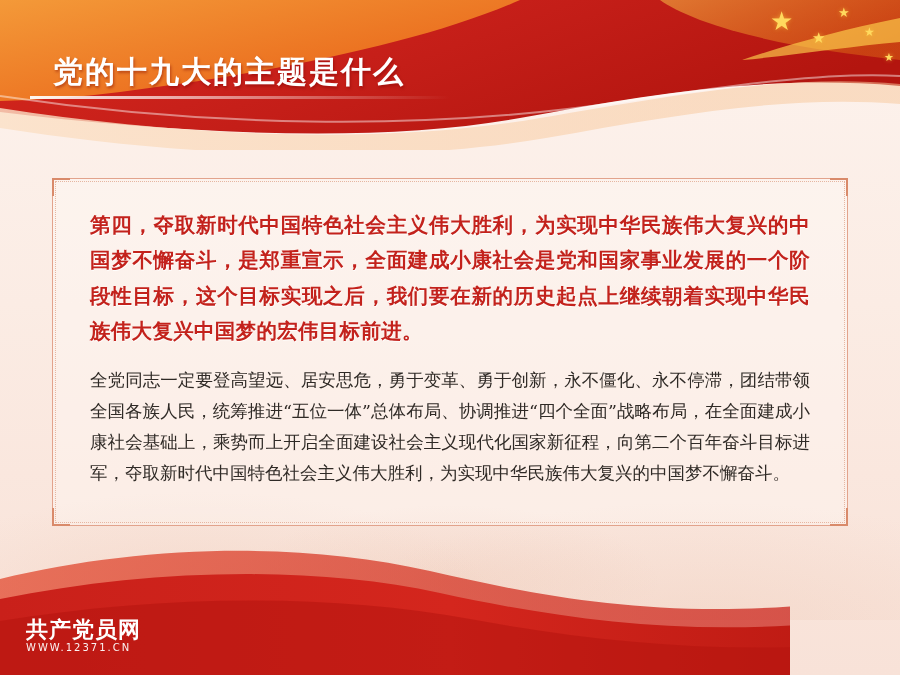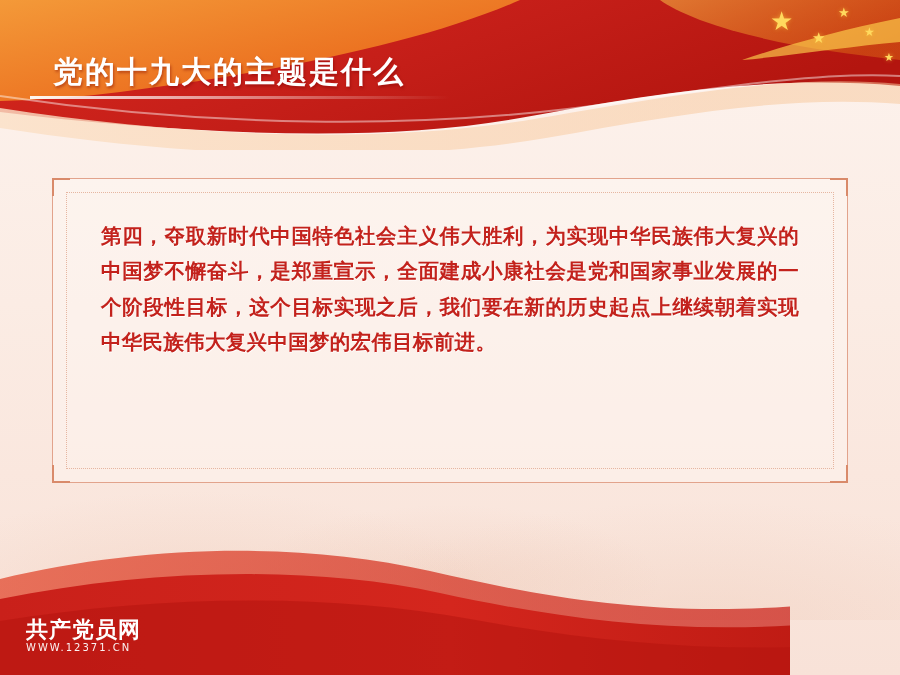--- a/index.html
+++ b/index.html
@@ -65,25 +65,25 @@
     height: 3px;
     background: linear-gradient(90deg, rgba(255,255,255,0.95), rgba(255,255,255,0.0));
   }
 
   
   .card {
     position: absolute;
     left: 52px;
     top: 178px;
     width: 796px;
-    height: 305px;
+    height: 348px;
     border: 1px solid #e2a38c;
     background: rgba(255, 252, 250, 0.35);
     box-sizing: border-box;
-    padding: 13px;
+    padding: 2px;
   }
   .card-inner {
     width: 100%;
     height: 100%;
     border: 1px dotted #e6b6a1;
     box-sizing: border-box;
     padding: 26px 34px 20px 34px;
   }
   .corner {
     position: absolute;
@@ -209,20 +209,21 @@
     <div class="title-underline"></div>
   </div>
 
   <div class="card">
     <div class="corner tl"></div>
     <div class="corner tr"></div>
     <div class="corner bl"></div>
     <div class="corner br"></div>
     <div class="card-inner">
       <p class="para-highlight">第四，夺取新时代中国特色社会主义伟大胜利，为实现中华民族伟大复兴的中国梦不懈奋斗，是郑重宣示，全面建成小康社会是党和国家事业发展的一个阶段性目标，这个目标实现之后，我们要在新的历史起点上继续朝着实现中华民族伟大复兴中国梦的宏伟目标前进。</p>
+      <p class="para-body">全党同志一定要登高望远、居安思危，勇于变革、勇于创新，永不僵化、永不停滞，团结带领全国各族人民，统筹推进“五位一体”总体布局、协调推进“四个全面”战略布局，在全面建成小康社会基础上，乘势而上开启全面建设社会主义现代化国家新征程，向第二个百年奋斗目标进军，夺取新时代中国特色社会主义伟大胜利，为实现中华民族伟大复兴的中国梦不懈奋斗。</p>
     </div>
   </div>
 
   <div class="footer">
     <svg width="900" height="140" viewBox="0 0 900 140" xmlns="http://www.w3.org/2000/svg">
       <defs>
         <linearGradient id="footred" x1="0" y1="0" x2="1" y2="0">
           <stop offset="0%" stop-color="#c9201a"></stop>
           <stop offset="50%" stop-color="#d4261d"></stop>
           <stop offset="100%" stop-color="#b91811"></stop>

